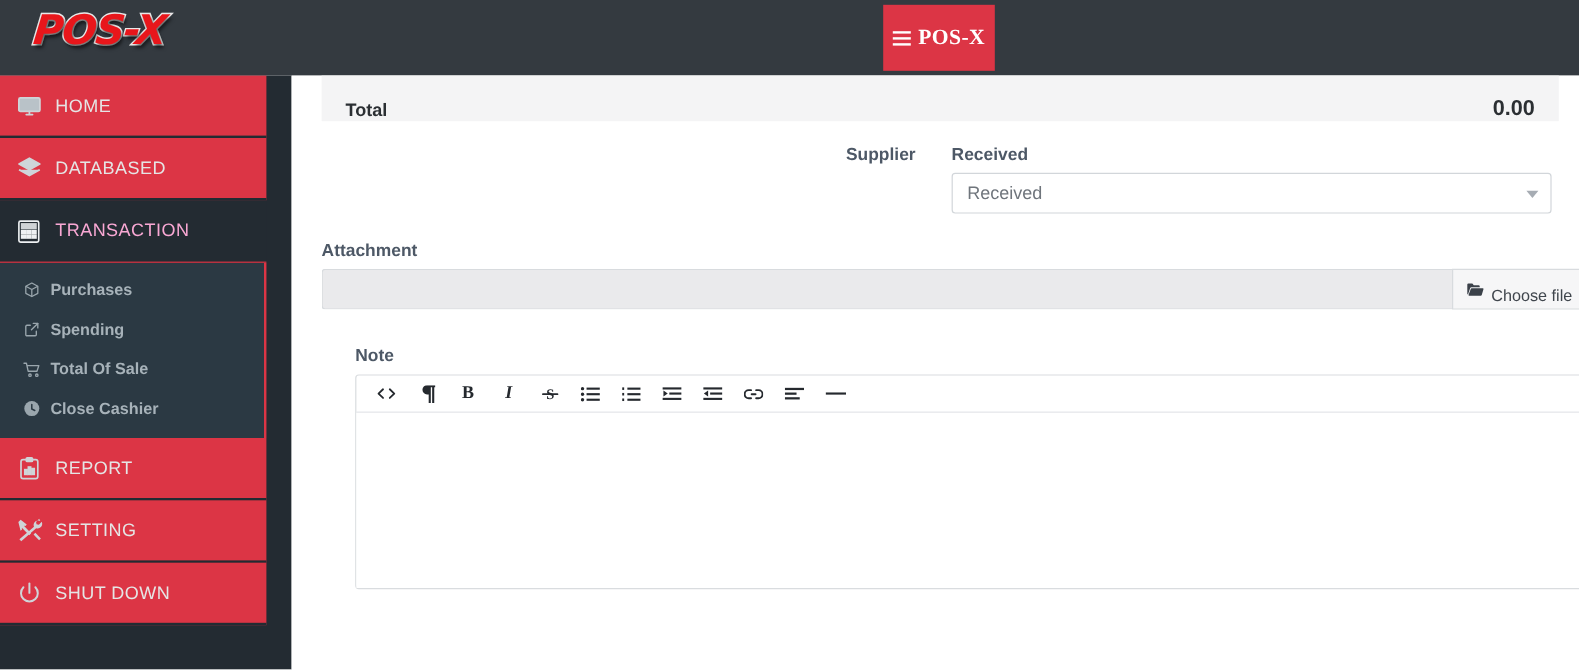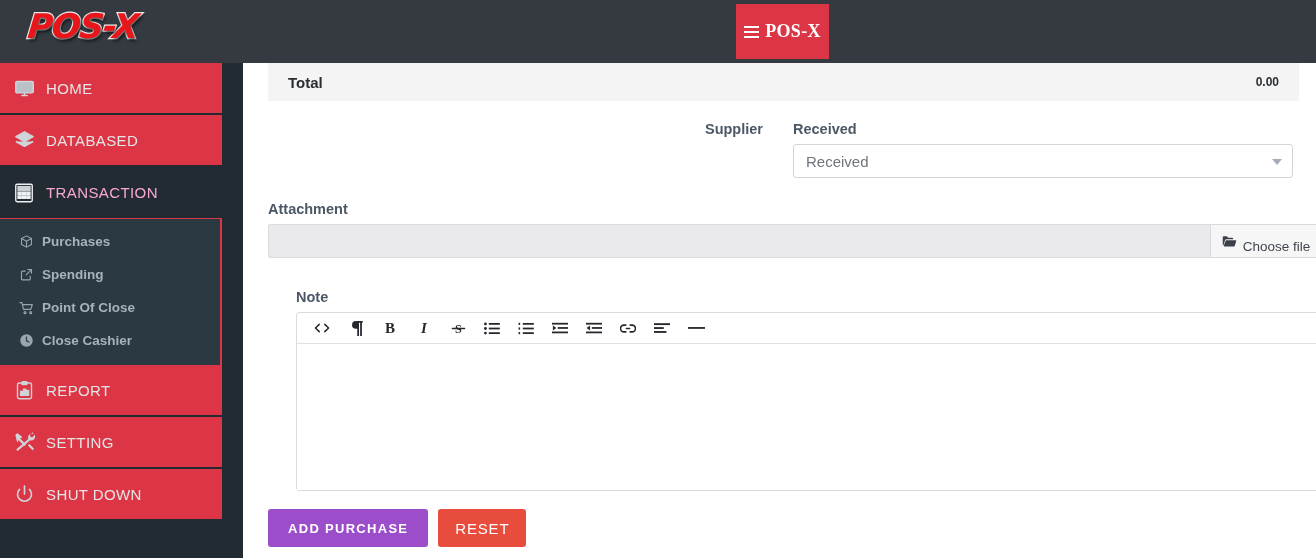--- a/index.html
+++ b/index.html
@@ -101,25 +101,25 @@
   }
   .sub-label { font-size: 13.5px; color: #a7b2b9; margin-left: 7px; }
 
   
   .content { position: absolute; left: 243px; top: 63px; width: 1073px; height: 495px; background:#fff; }
 
   .total-row {
     position: absolute; left: 25px; top: 0px;
     width: 1031px; height: 38px;
     background: #f4f4f5;
-    display:flex; align-items:center; justify-content: space-between;
-    padding: 16px 20px;
+    display:flex; align-items:flex-end; justify-content: space-between;
+    padding: 0 20px;
   }
   .total-label { font-size: 15px; font-weight: 700; color: #2b2f33; }
-  .total-value { font-size: 12px; font-weight: 700; color: #2b2f33; }
+  .total-value { font-size: 18px; font-weight: 700; color: #2b2f33; }
 
   .fld-label {
     font-size: 14.5px; font-weight: 700; color: #4d5866;
     margin-bottom: 7px; display:block;
   }
 
   .row-suppl { position: absolute; left: 25px; top: 58px; width: 1040px; }
   .col-l { position: absolute; left: 0; top: 0; width: 495px; text-align: right; }
   .col-r { position: absolute; left: 525px; top: 0; width: 500px; }
 
@@ -262,21 +262,21 @@
       </div>
 
       <div class="sub-item">
         <span class="sub-ico">
           <svg width="16" height="16" viewBox="0 0 24 24" fill="none" stroke="currentColor" stroke-width="1.7" stroke-linecap="round" stroke-linejoin="round">
             <path d="M1.5 4h3l2.2 10h11l2.3-7H6"></path>
             <circle cx="9" cy="19" r="1.5"></circle>
               <circle cx="17.5" cy="19" r="1.5"></circle>
           </svg>
         </span>
-        <span class="sub-label">Point Of Close</span>
+        <span class="sub-label">Total Of Sale</span>
       </div>
 
       <div class="sub-item">
         <span class="sub-ico">
           <svg width="15" height="15" viewBox="0 0 24 24" fill="currentColor">
             <circle cx="12" cy="12" r="10"></circle>
             <path d="M12 6.5v6l4 2" stroke="#2b3943" stroke-width="2" fill="none" stroke-linecap="round"></path>
           </svg>
         </span>
         <span class="sub-label">Close Cashier</span>
@@ -444,19 +444,15 @@
             <svg width="17" height="8" viewBox="0 0 18 8" fill="#25292e">
               <rect x="0" y="3" width="18" height="1.9"></rect>
             </svg>
           </span>
 
         </div>
         <div class="editor-body"></div>
       </div>
     </div>
 
-    <div class="row-actions">
-      <button class="btn btn-add">ADD PURCHASE</button>
-      <button class="btn btn-reset">RESET</button>
-    </div>
 
   </div>
 </div>
 
 </body></html>

